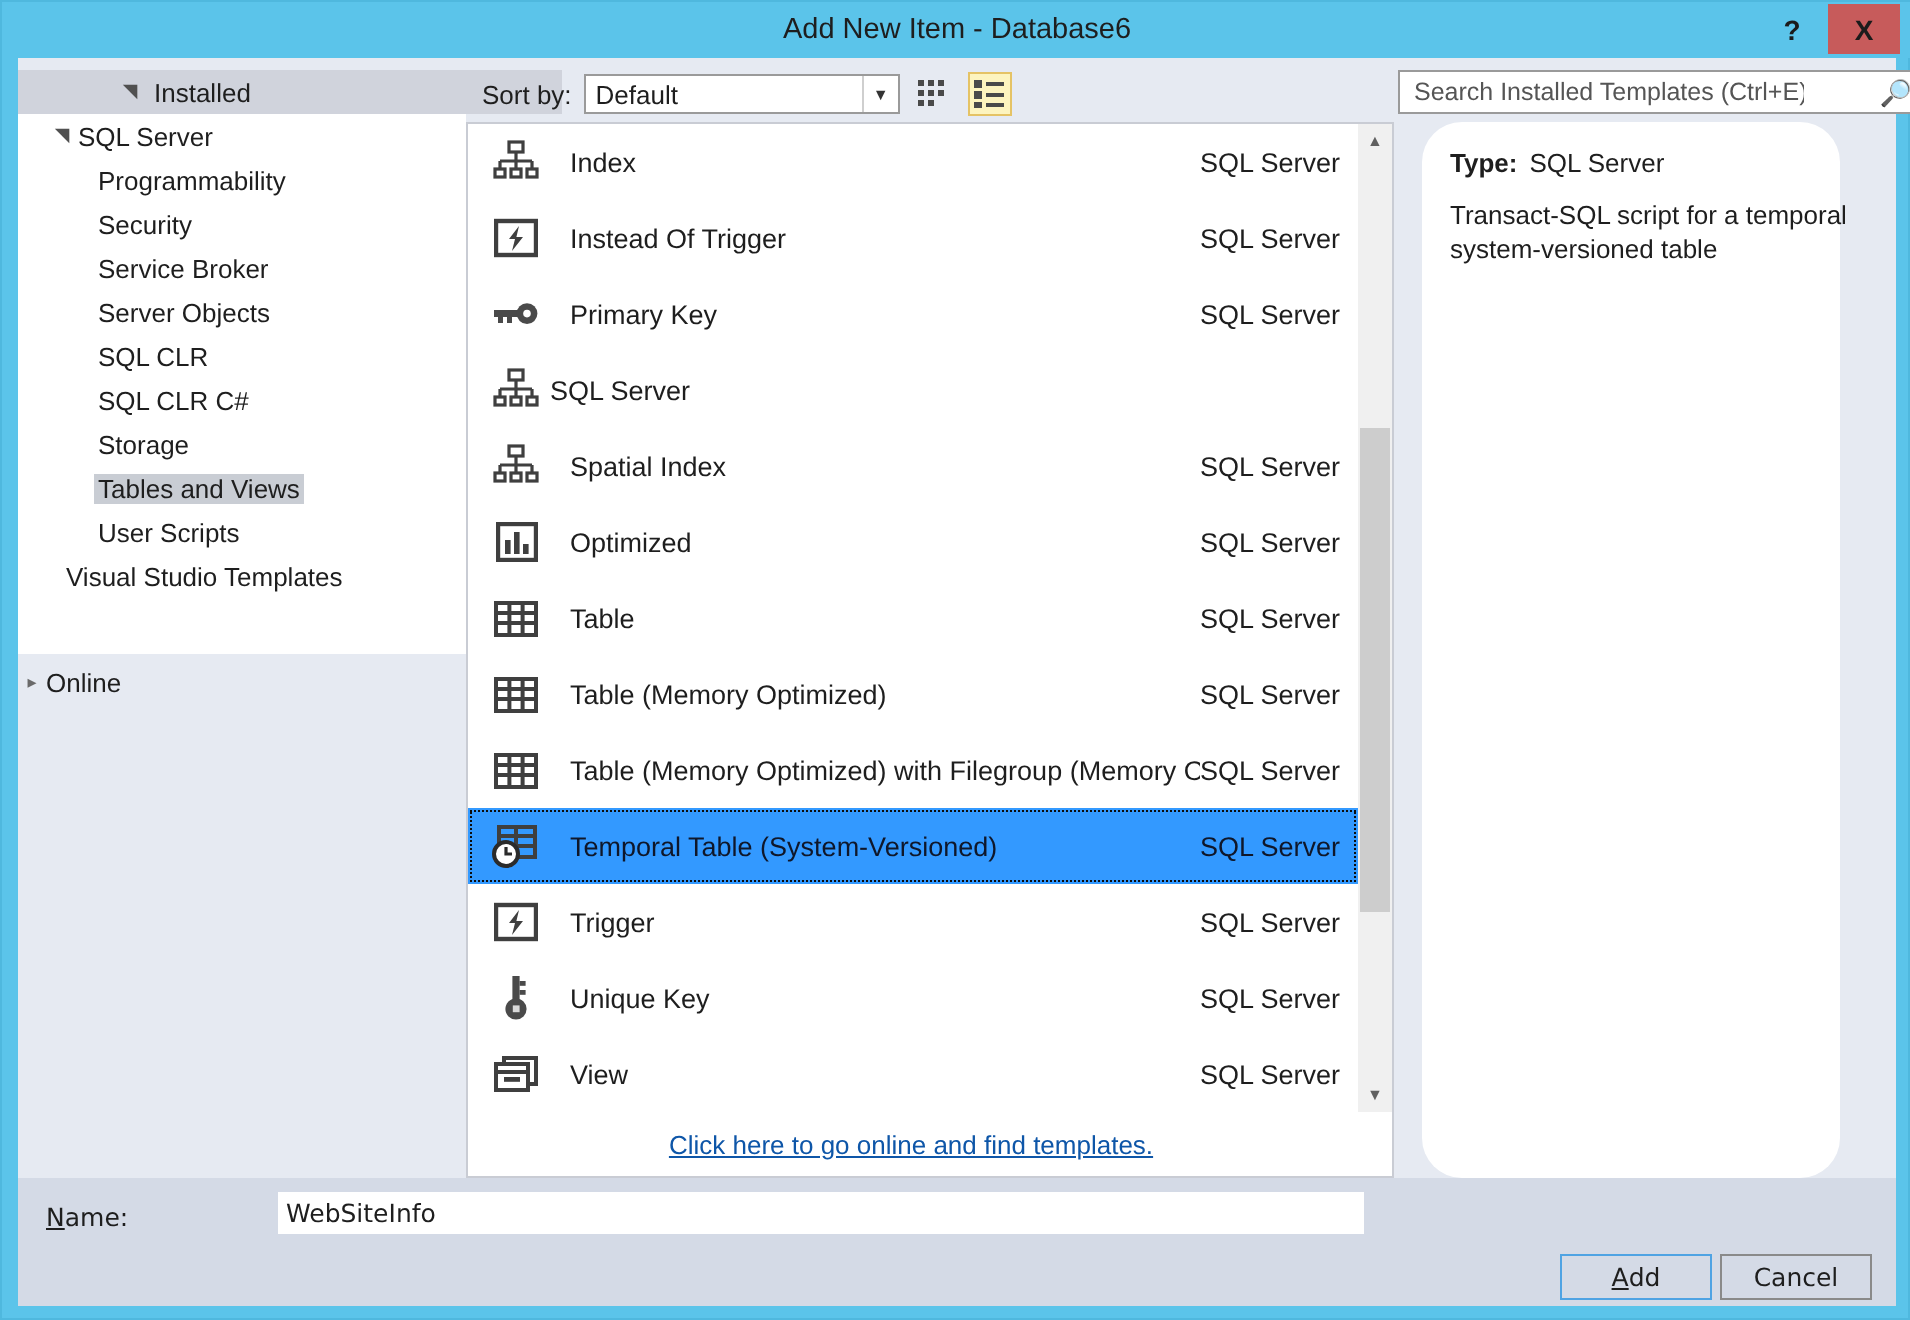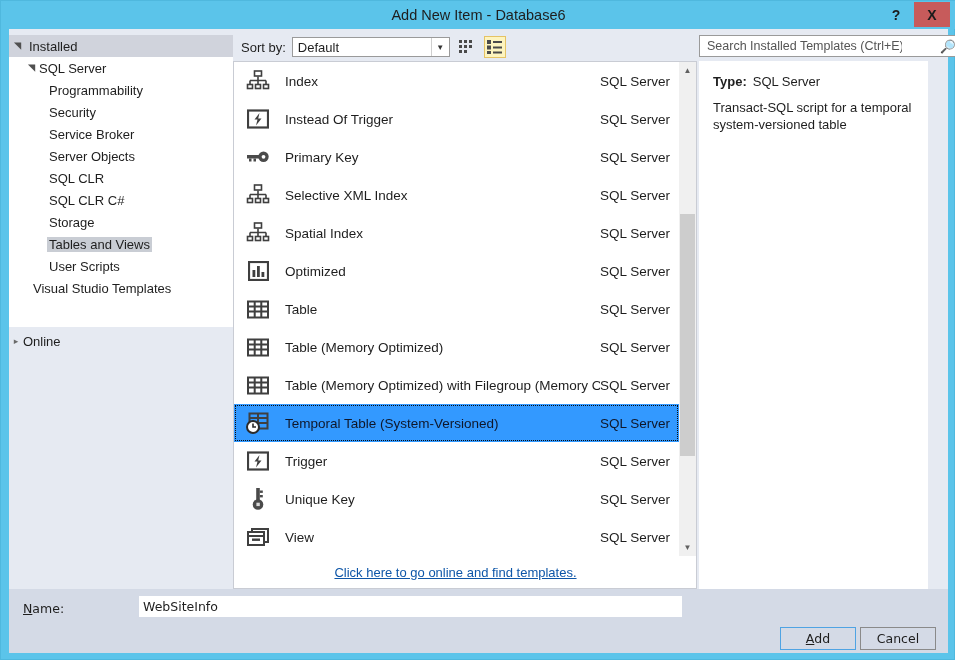--- a/index.html
+++ b/index.html
@@ -60,21 +60,21 @@
   .left-panel {
     position: absolute; left: 0px; top: 0px;
     width: 224px; height: 560px;
     background: #E6EAF2;
   }
   .tree-header {
     position: absolute; left: 0; top: 6px;
     width: 224px; height: 22px;
     background: #D0D3DC;
     display: flex; align-items: center;
-    font-size: 13px; color: #1e1e1e;
+    font-size: 13px; color: #1e1e1e; padding-left: 48px;
   }
   .tree-header .label { margin-left: 6px; }
   .tree-box {
     position: absolute; left: 0; top: 28px;
     width: 224px; height: 270px;
     background: #ffffff;
     border-top: none;
   }
   .tree-online {
     position: absolute; left: 0; top: 300px;
@@ -232,23 +232,24 @@
   }
   .search-input::placeholder { color: #555; opacity: 1; }
   .search-icons {
     position: absolute; right: 4px; top: 1px;
     display: flex; align-items: center; gap: 3px;
     height: 18px;
   }
   .mag { font-size: 13px; color: #2b2b2b; transform: scaleX(-1); }
   .caret-sm { font-size: 7px; color: #2b2b2b; }
   .desc-box {
-    position: absolute; left: 0; top: 26px;
-    width: 229px; height: 528px;
+    position: absolute; left: 12px; top: 26px;
+    width: 209px; height: 528px;
     background: #ffffff;
+    border-radius: 20px;
   }
   .desc-type {
     margin: 13px 0 0 14px;
     font-size: 13px; color: #1e1e1e;
   }
   .desc-type b { font-weight: bold; }
   .desc-type .tv { margin-left: 6px; }
   .desc-text {
     margin: 10px 14px 0 14px;
     font-size: 13px; color: #1e1e1e;
@@ -448,21 +449,20 @@
               <svg width="24" height="22" viewBox="0 0 24 22">
                   <g fill="none" stroke="#3f3f3f" stroke-width="1.6">
                 <rect x="8.5" y="1" width="7" height="5"></rect>
                     <path d="M12 6.5v4M4 10.5h16M4 10.5v4M12 10.5v4M20 10.5v4"></path>
                 <rect x="1.5" y="14.5" width="5" height="4"></rect>
                     <rect x="9.5" y="14.5" width="5" height="4"></rect>
                     <rect x="17.5" y="14.5" width="5" height="4"></rect>
               </g>
                 </svg>
             </span>
-            <span class="name">Selective XML Index</span>
             <span class="origin">SQL Server</span>
           </div>
 
           <div class="tpl-row">
             <span class="icon">
               <svg width="24" height="22" viewBox="0 0 24 22">
                   <g fill="none" stroke="#3f3f3f" stroke-width="1.6">
                 <rect x="8.5" y="1" width="7" height="5"></rect>
                     <path d="M12 6.5v4M4 10.5h16M4 10.5v4M12 10.5v4M20 10.5v4"></path>
                 <rect x="1.5" y="14.5" width="5" height="4"></rect>

